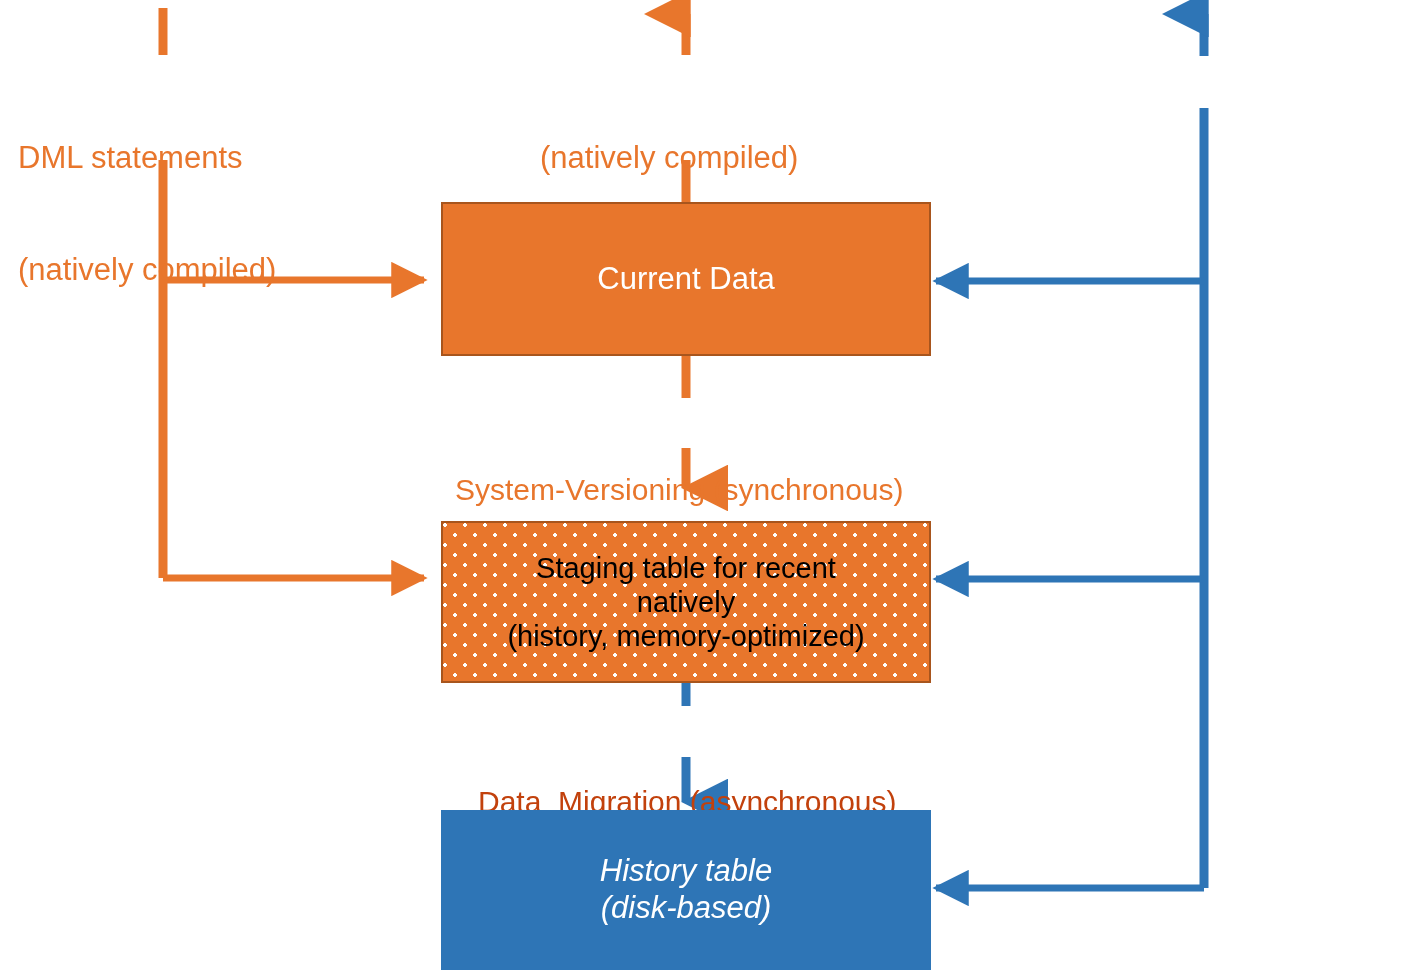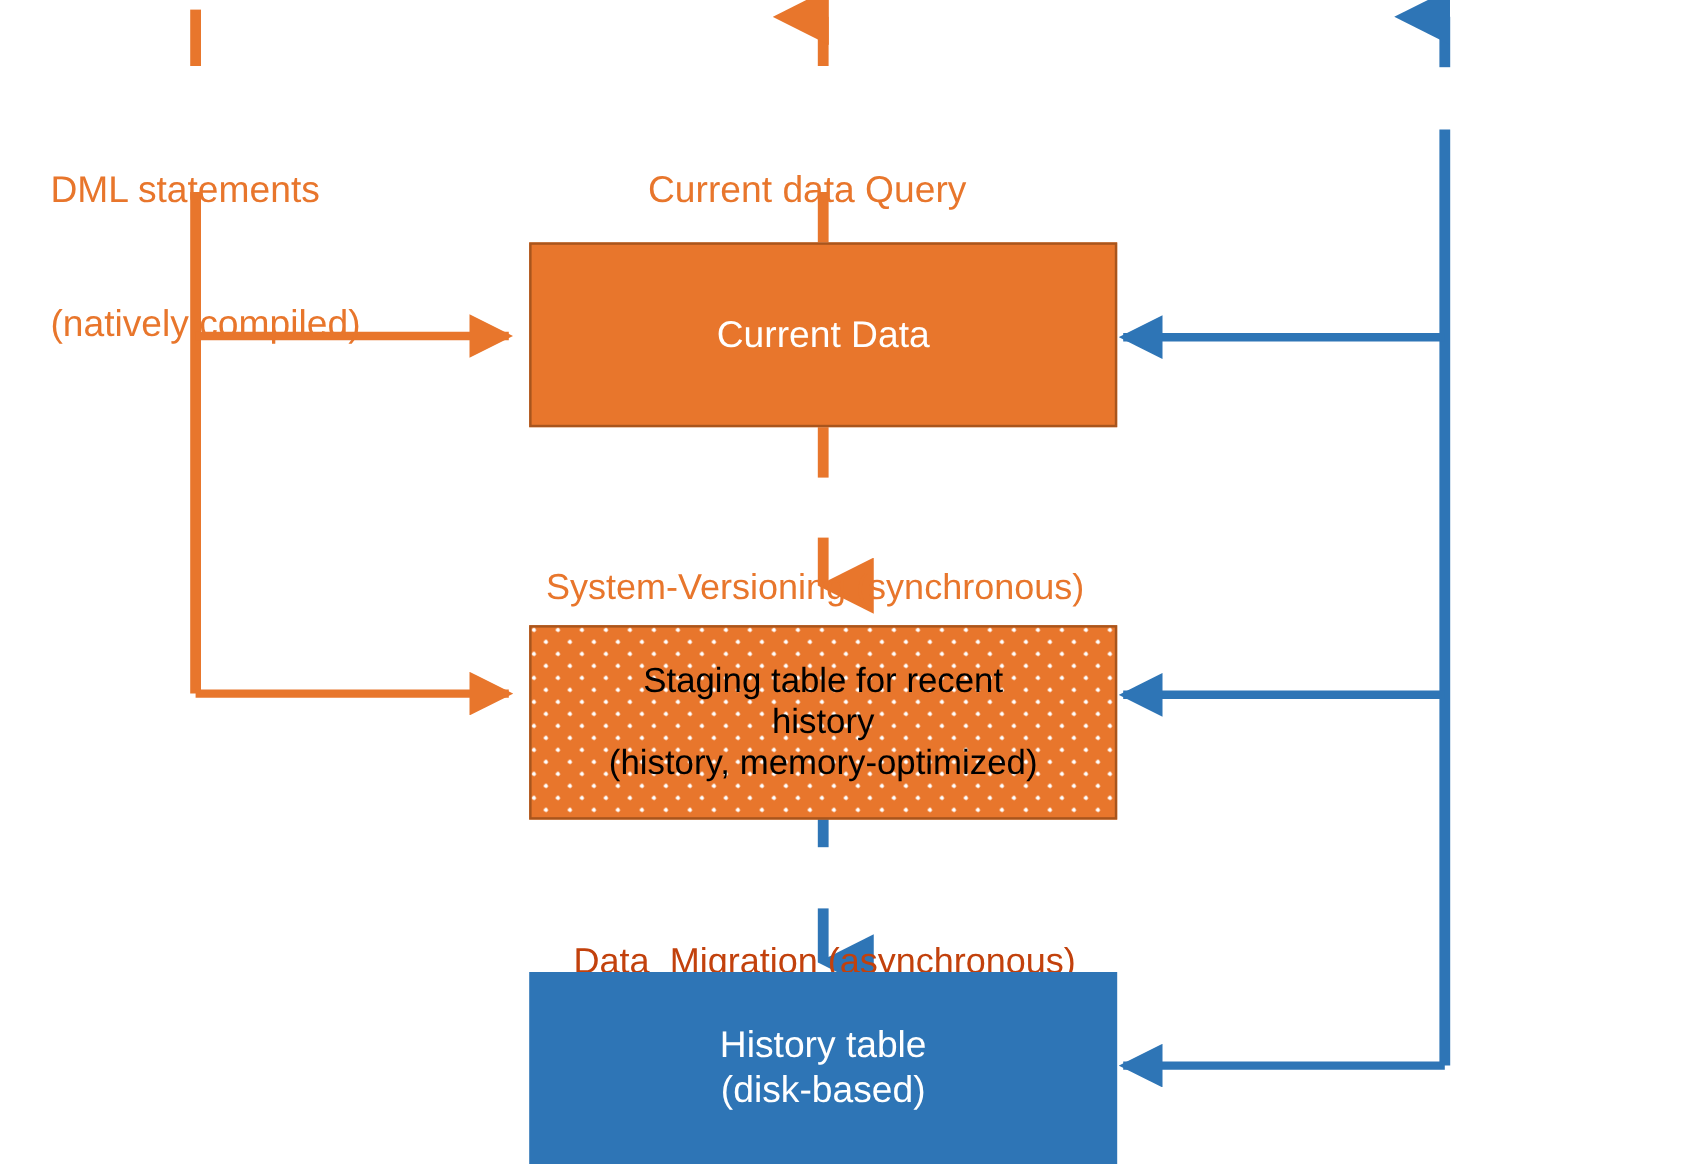--- a/index.html
+++ b/index.html
@@ -74,37 +74,37 @@
 
   .node-history {
     left: 441px;
     top: 810px;
     width: 490px;
     height: 160px;
     background: #2E75B6;
     border: none;
     color: #ffffff;
     font-size: 31px;
+    font-style: italic;
   }
 
   
   .label {
     position: absolute;
     white-space: pre;
     line-height: 1.2;
   }
   .label .line { display: block; white-space: pre; }
 
   .lbl-dml {
     left: 18px;
     top: 65px;
     font-size: 31px;
     color: #E8762C;
     text-align: left;
-    margin-left: 24px;
   }
   .lbl-currentquery {
     left: 540px;
     top: 65px;
     font-size: 31px;
     color: #E8762C;
     text-align: left;
   }
   .lbl-temporal {
     left: 1003px;
@@ -181,41 +181,40 @@
 
     <path d="M 1204 888 L 936 888" stroke="#2E75B6" stroke-width="7" fill="none" marker-end="url(#arrow-blue-left)"></path>
   </svg>
 
   <div class="label lbl-dml">
     <span class="line">DML statements</span>
     <span class="line">(natively compiled)</span>
   </div>
 
   <div class="label lbl-currentquery">
-    <span class="line">Current data Query</span>
     <span class="line">(natively compiled)</span>
   </div>
 
 
   <div class="label lbl-sysver">
     <span class="line">System-Versioning (synchronous)</span>
   </div>
 
   <div class="label lbl-migration">
     <span class="line">Data  Migration (asynchronous)</span>
   </div>
 
   <div class="node node-current">
     <span class="line">Current Data</span>
   </div>
 
   <div class="node node-staging">
     <span class="dots"></span>
     <span class="txt line">Staging table for recent</span>
-    <span class="txt line">history</span>
+    <span class="txt line">natively</span>
     <span class="txt line">(history, memory-optimized)</span>
   </div>
 
   <div class="node node-history">
     <span class="line">History table</span>
     <span class="line">(disk-based)</span>
   </div>
 
 </div>
 

